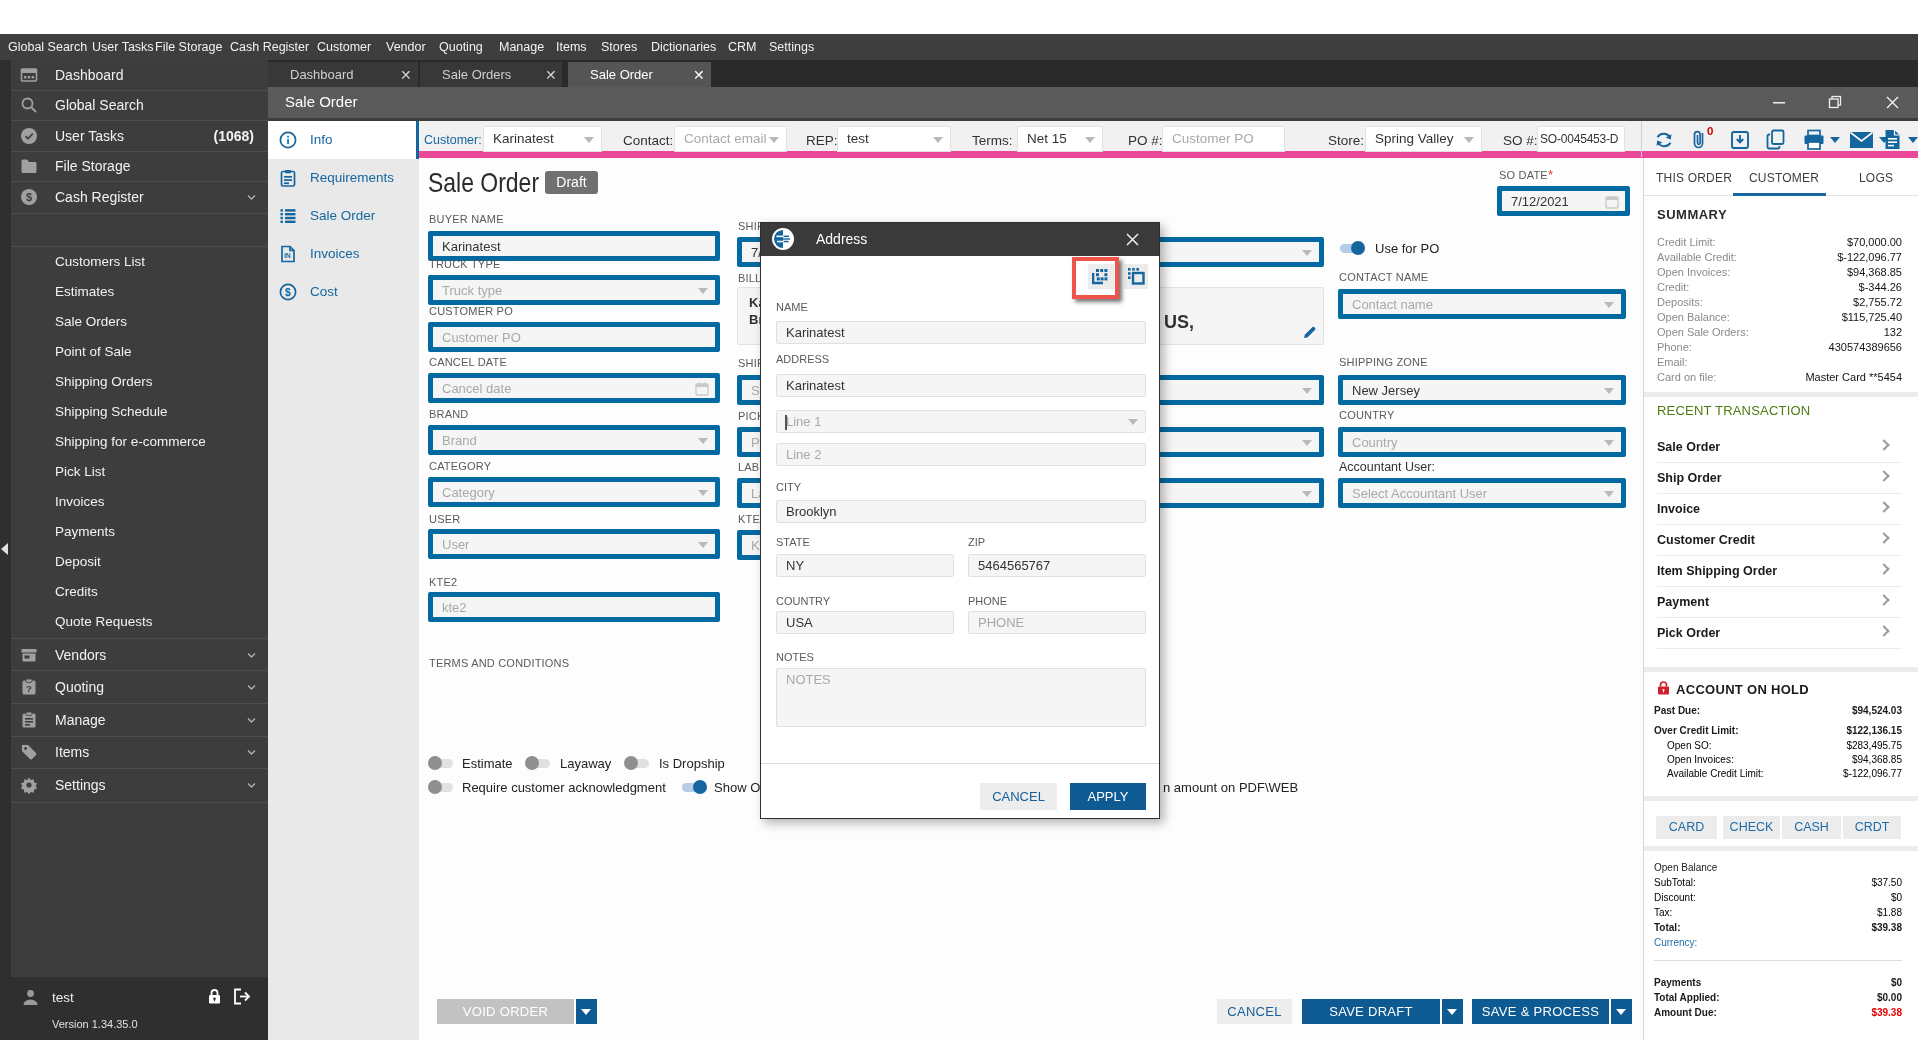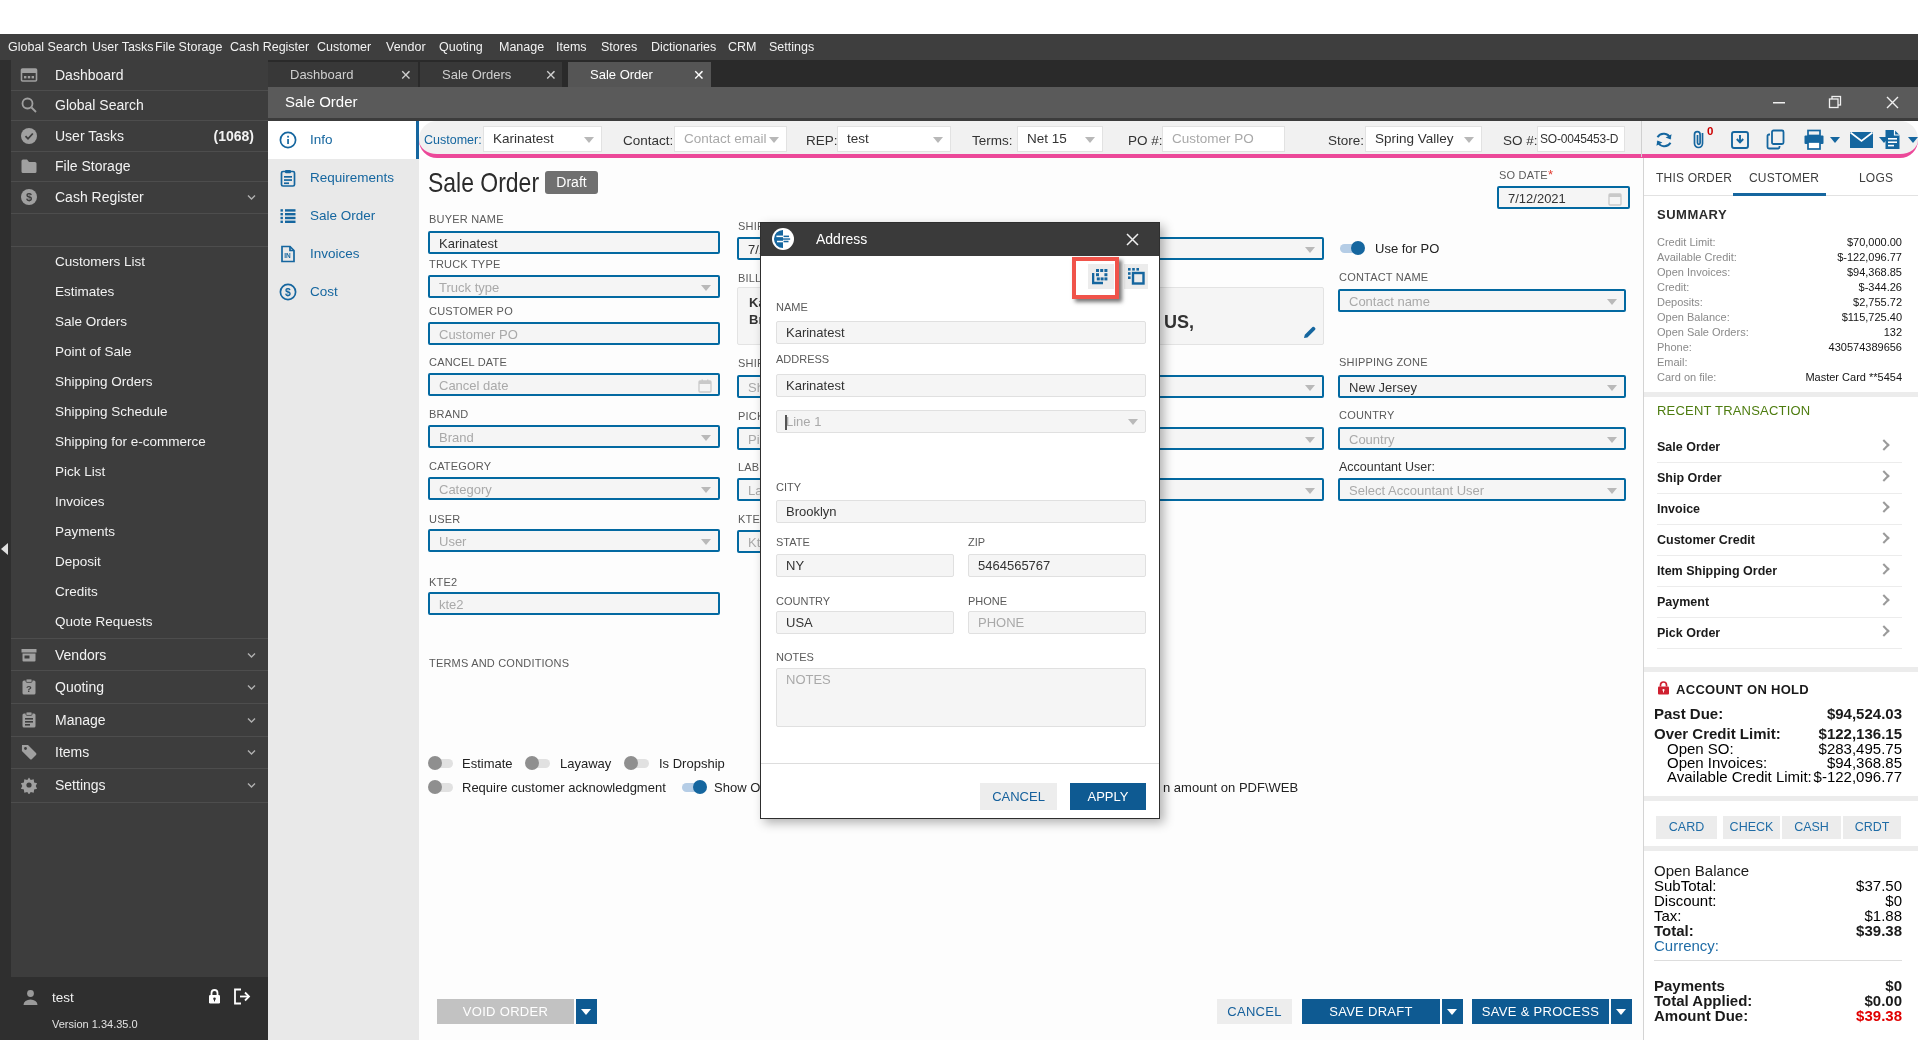--- a/index.html
+++ b/index.html
@@ -33,50 +33,50 @@
   .sidefooter { left:0; top:977px; width:268px; height:63px; background:#2f2f2f; color:#f0f0f0; }
   
   .innernav { left:268px; top:121px; width:151px; height:919px; background:#e9e9e9; }
   .navitem { position:absolute; left:0; width:151px; height:38px; color:#15669f; font-size:13.5px; }
   .navitem.active { background:#fff; }
   .navitem .bar { position:absolute; right:0; top:0; width:3px; height:38px; background:#15669f; }
   .navitem .ic { position:absolute; left:11px; top:10px; width:18px; height:18px; }
   .navitem .tx { position:absolute; left:42px; top:11px; }
   
   .toolbar { left:419px; top:121px; width:1499px; height:37px; background:#f1f1f1;
-    border-bottom:4px solid #ec4899;border-radius:18px; }
+    border-bottom:7px solid #ec4899; }
   .tlabel { position:absolute; top:12px; font-size:13.5px; color:#333; }
   .tinput { position:absolute; top:5px; height:26px; background:#fff; border:1px solid #e2e2e2;
     font-size:13.5px; color:#333; line-height:24px; padding-left:9px; }
   .tinput .caret { position:absolute; right:7px; top:10px; width:0; height:0;
     border-left:5px solid transparent; border-right:5px solid transparent; border-top:6px solid #b8b8b8; }
   .ph { color:#a9a9a9; }
   
   .main { left:419px; top:158px; width:1224px; height:882px; background:#fdfdfd; }
   .flabel { position:absolute; font-size:11px; color:#5a5a5a; letter-spacing:0.2px; }
-  .finput { position:absolute; height:23px; background:#f5f5f5; border:2px solid #0369a1;
+  .finput { position:absolute; height:30px; background:#f5f5f5; border:5px solid #0369a1;
     border-radius:2px; font-size:13px; color:#333; line-height:21px; padding-left:9px; white-space:nowrap; overflow:hidden;}
   .finput .caret { position:absolute; right:7px; top:8px; width:0; height:0;
     border-left:5px solid transparent; border-right:5px solid transparent; border-top:6px solid #b9b9b9; }
   .toggle { position:absolute; width:23px; height:9px; border-radius:5px; background:#e1e1e1; }
   .toggle .knob { position:absolute; left:-2px; top:-3px; width:14px; height:14px; border-radius:50%; background:#8f8f8f; }
   .toggle.on { background:#b5cde6; }
   .toggle.on .knob { left:auto; right:-2px; background:#15669f; }
   .tgl-label { position:absolute; font-size:13px; color:#222; }
   
   .rightpanel { left:1643px; top:158px; width:275px; height:882px; background:#fff;
     border-left:1px solid #d4d4d4; }
   .rp-band { position:absolute; left:1644px; width:274px; background:#ececec; }
   .rtab { position:absolute; top:171px; font-size:12px; color:#3d3d3d; letter-spacing:0.2px; }
   .sumrow { position:absolute; left:1657px; width:245px; font-size:11px; height:15px; }
   .sumrow .l { color:#8a8a8a; } .sumrow .v { float:right; color:#141414;text-align:center; }
   .trrow { position:absolute; left:1657px; width:245px; font-size:12.5px; font-weight:bold; color:#1a1a1a; }
   .rchev { position:absolute; right:14px; top:1px; width:8px; height:8px;
     border-right:2px solid #9a9a9a; border-top:2px solid #9a9a9a; transform:rotate(45deg); }
-  .payrow { position:absolute; left:1654px; width:248px; font-size:15px; }
+  .payrow { position:absolute; left:1654px; width:248px; font-size:10px; }
   .payrow .v { float:right; }
   .paybtn { position:absolute; top:816px; height:23px; background:#ececec; color:#1f6ca6;
     font-size:12.5px; text-align:center; line-height:23px; }
   
   .fbtn { position:absolute; top:999px; height:25px; font-size:13px; text-align:center;
     line-height:25px; letter-spacing:0.3px; }
   .blue { background:#0e5a92; color:#fff; }
   .bcaret { position:absolute; top:999px; width:21px; height:25px; background:#0e5a92; }
   .bcaret:after { content:""; position:absolute; left:5px; top:10px; width:0; height:0;
     border-left:5.5px solid transparent; border-right:5.5px solid transparent; border-top:6px solid #fff; }
@@ -563,20 +563,21 @@
         <rect x="6" y="6" width="10.5" height="10.5" fill="none" stroke="#15669f" stroke-width="2.4"></rect>
       </svg>
     </div>
     <div style="position:absolute;left:311px;top:34px;width:47px;height:42px;border:4px solid #f0534a;box-shadow:3px 3px 4px rgba(0,0,0,0.55)"></div>
     <span class="mlabel" style="left:15px;top:78px">NAME</span>
     <div class="minput" style="top:98px">Karinatest</div>
     <span class="mlabel" style="left:15px;top:130px">ADDRESS</span>
     <div class="minput" style="top:151px">Karinatest</div>
     <div class="minput" style="top:187px"><span style="position:absolute;left:8px;top:4px;width:1.5px;height:15px;background:#555"></span><span class="ph">Line 1</span>
       <span style="position:absolute;right:7px;top:8px;width:0;height:0;border-left:5px solid transparent;border-right:5px solid transparent;border-top:6px solid #b9b9b9"></span></div>
+    <div class="minput" style="top:220px"><span class="ph">Line 2</span></div>
     <span class="mlabel" style="left:15px;top:258px">CITY</span>
     <div class="minput" style="top:277px">Brooklyn</div>
     <span class="mlabel" style="left:15px;top:313px">STATE</span>
     <span class="mlabel" style="left:207px;top:313px">ZIP</span>
     <div class="minput half" style="top:331px">NY</div>
     <div class="minput half" style="left:207px;top:331px">5464565767</div>
     <span class="mlabel" style="left:15px;top:372px">COUNTRY</span>
     <span class="mlabel" style="left:207px;top:372px">PHONE</span>
     <div class="minput half" style="top:388px">USA</div>
     <div class="minput half" style="left:207px;top:388px"><span class="ph">PHONE</span></div>

